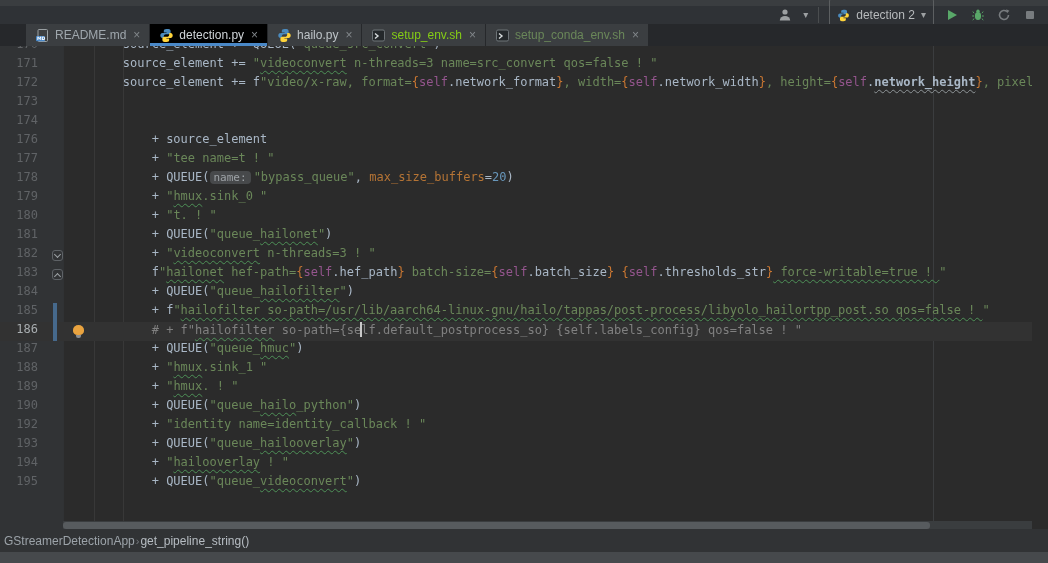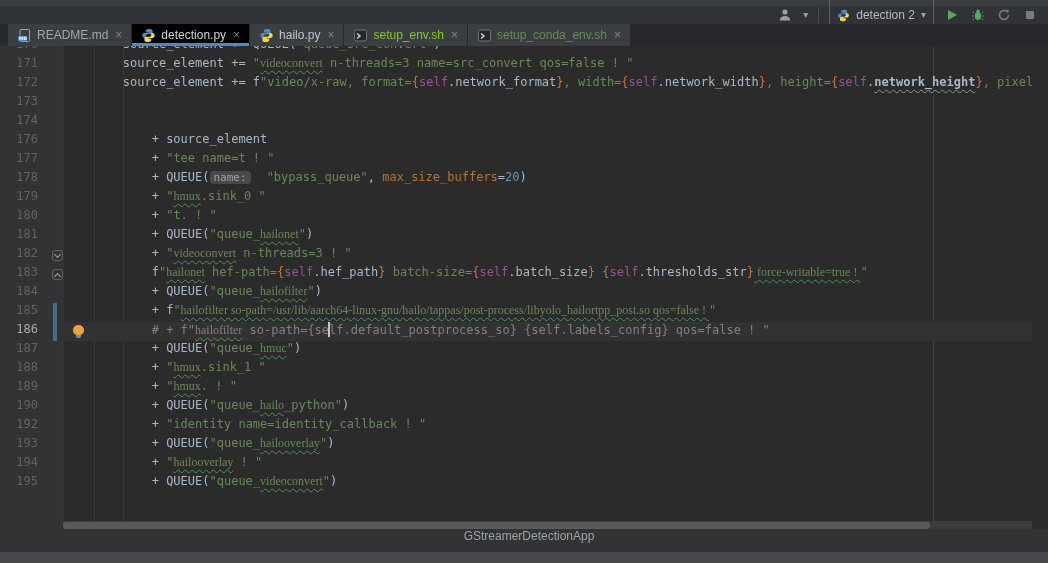--- a/index.html
+++ b/index.html
@@ -10,21 +10,21 @@
            border-top:6px solid #3A3D40;box-sizing:border-box;
            display:flex;align-items:center;justify-content:flex-end;gap:10px;padding-right:10px;}
   .tb-group{display:flex;align-items:center;gap:10px;height:18px;}
   .tb-sep{width:1px;height:16px;background:#4A4D4F;}
   .combo{display:flex;align-items:center;gap:6px;height:18px;border:1px solid #5C5F61;border-radius:4px;
          padding:8px 7px;color:#B7BABC;font-size:12px;cursor:default;}
   .chev{color:#9DA0A2;font-size:10px;line-height:1;}
   .tb-icon{display:flex;align-items:center;justify-content:center;width:16px;height:16px;}
   
   .tabbar{position:absolute;top:24px;left:0;right:0;height:22px;background:#26282B;
-          display:flex;align-items:stretch;padding-left:8px;}
+          display:flex;align-items:stretch;padding-left:26px;}
   .tab{position:relative;display:flex;align-items:center;gap:5px;padding:0 9px;margin-right:1px;
        background:#3B3E41;font-size:12px;white-space:nowrap;cursor:default;}
   .tab.active{background:#000000;}
   .tab.active::after{content:"";position:absolute;left:0;right:0;bottom:0;height:3px;background:var(--accent-blue);}
   .tab .close{color:#82878B;font-size:12px;margin-left:2px;line-height:1;}
   .tab svg{display:block;}
   
   .editor{position:absolute;top:46px;left:0;right:16px;height:483px;overflow:hidden;background:#2B2B2B;}
   .gutter-bg{position:absolute;left:0;top:0;bottom:0;width:63px;background:#313335;border-right:1px solid #303234;}
   .vguide{position:absolute;top:0;bottom:0;width:1px;background:#383838;}
@@ -37,38 +37,38 @@
   .gut{flex:0 0 25px;position:relative;}
   .codeline{white-space:pre;font:12px "DejaVu Sans Mono",monospace;padding-left:2px;color:var(--default-text);}
   .tk-code{color:var(--default-text);}
   .tk-str{color:var(--string-green);}
   .tk-num{color:var(--number-blue);}
   .tk-cmt{color:var(--comment-gray);}
   .tk-self{color:var(--self-purple);}
   .tk-fbr{color:var(--fstring-orange);}
   .tk-narg{color:var(--named-arg-orange);}
   .wave-g{text-decoration:underline;text-decoration-style:wavy;text-decoration-color:var(--wave-green);
-          text-decoration-thickness:1px;text-underline-offset:3px;font-family:Liberation Serif, serif;}
+          text-decoration-thickness:1px;text-underline-offset:3px;}
   .wave-gray{text-decoration:underline;text-decoration-style:wavy;text-decoration-color:#8F9598;
           text-decoration-thickness:1px;text-underline-offset:3px;font-weight:bold;}
-  .tk-hint{background:#47494B;color:#9DA2A6;border-radius:4px;padding:0 4px;font-size:11px;margin-right:16px;}
+  .tk-hint{background:#47494B;color:#9DA2A6;border-radius:4px;padding:0 4px;font-size:11px;margin-right:3px;}
   .caret{display:inline-block;width:2px;height:15px;background:#C8C8C8;vertical-align:text-bottom;margin:0 -1px;}
   .vcs{position:absolute;left:15px;top:0;width:4px;height:19px;background:var(--vcs-blue);}
   .fold{position:absolute;left:14px;top:4px;width:9px;height:9px;border:1px solid #5E6266;border-radius:3px;}
   .fold::after{content:"";position:absolute;width:4px;height:4px;border-right:1.2px solid #9DA2A6;border-bottom:1.2px solid #9DA2A6;}
   .fold.down::after{left:2px;top:0.5px;transform:rotate(45deg);}
   .fold.up::after{left:2px;top:3.5px;transform:rotate(-135deg);}
   .bulb{position:absolute;left:73px;top:3px;width:11px;height:10px;background:var(--bulb-yellow);border-radius:50% 50% 40% 40%;}
   .bulb::after{content:"";position:absolute;left:3px;top:10px;width:5px;height:3px;background:#8B8F92;border-radius:0 0 2px 2px;}
   
   .hscroll{position:absolute;left:63px;right:0;bottom:0;height:8px;background:#3A3D3F;}
   .hscroll .thumb{position:absolute;left:0;top:0.5px;width:867px;height:7px;background:#575B5E;border-radius:3px;}
   
   .breadcrumbs{position:absolute;left:0;right:0;top:529px;height:23px;background:#313335;
-               display:flex;align-items:center;gap:7px;padding-left:10px;font-size:12px;flex-direction:column;}
+               display:flex;align-items:center;gap:1px;padding-left:4px;font-size:12px;}
   .crumb{color:#9CA3A9;}
   .crumb:last-child{color:#B7BDC3;}
   .crumb-sep{color:#74797D;font-size:11px;}
   
   .statusbar{position:absolute;left:0;right:0;bottom:0;height:11px;background:#46494C;}
 </style>
 </head>
 <body>
 
 <div class="app">

